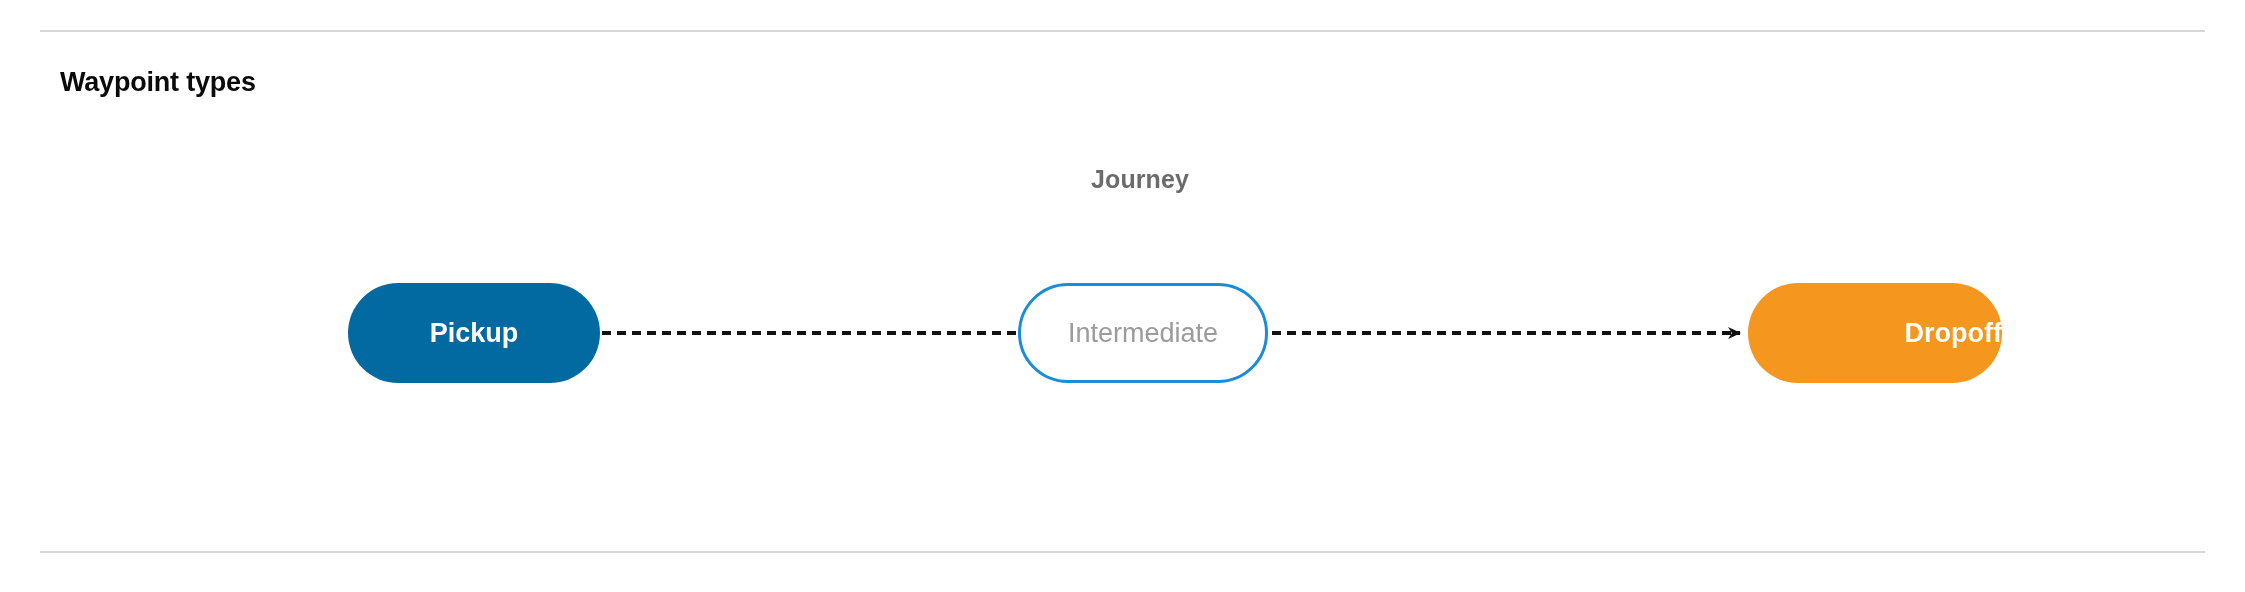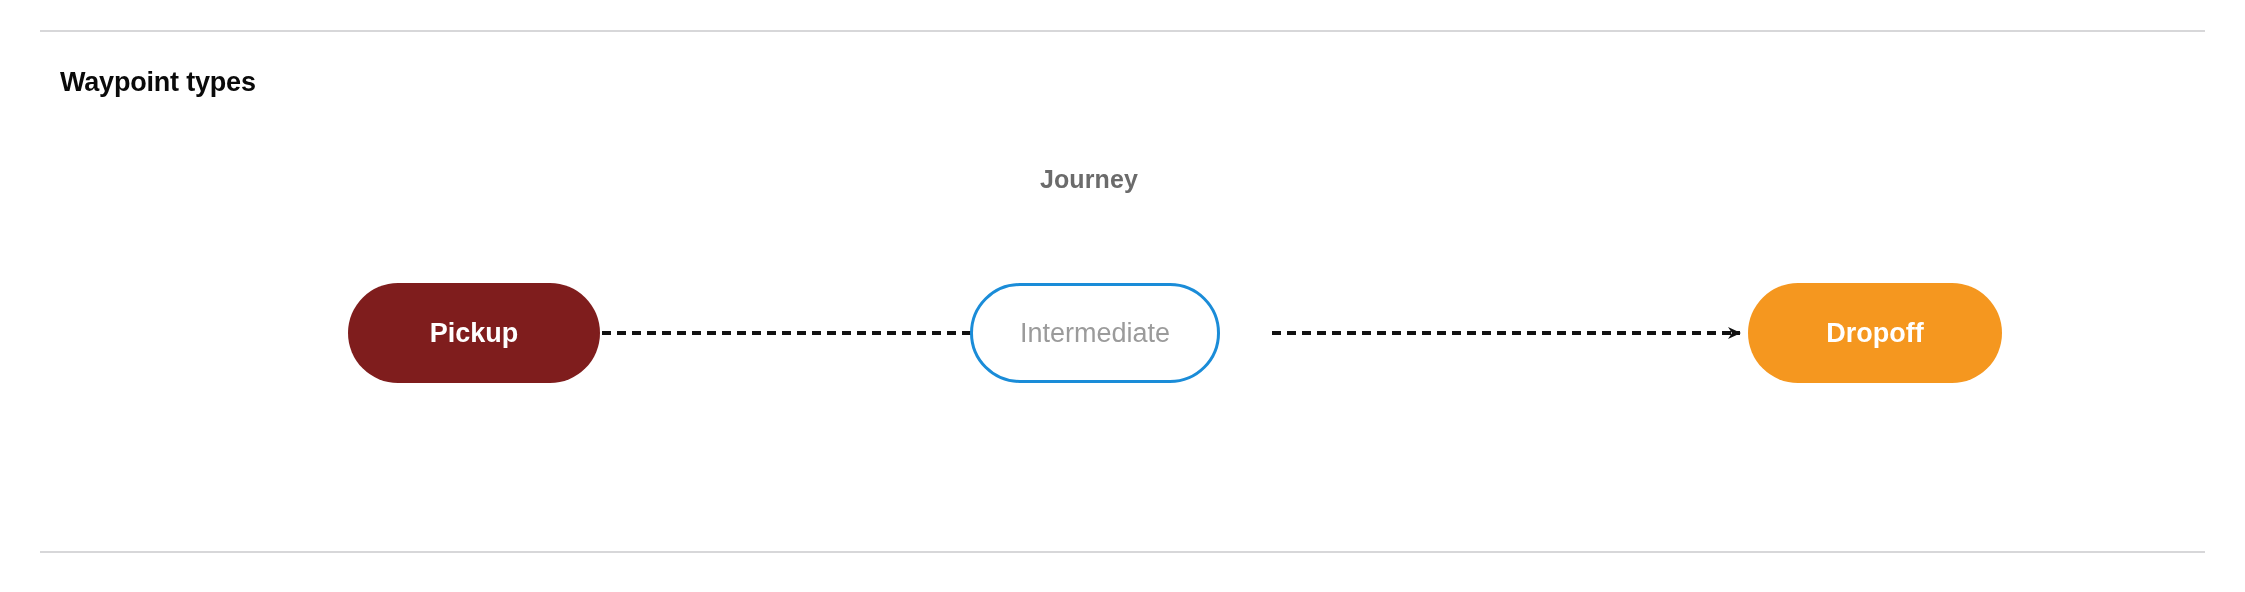--- a/index.html
+++ b/index.html
@@ -43,20 +43,21 @@
     top: 0;
     width: 2245px;
     height: 592px;
   }
 
   .journey-label {
     position: absolute;
     left: 1040px;
     top: 165px;
     width: 200px;
+    text-align: center;
     font-size: 25px;
     font-weight: bold;
     color: #6b6b6b;
     letter-spacing: 0.1px;
     white-space: nowrap;
   }
 
   .node {
     position: absolute;
     height: 100px;
@@ -66,42 +67,43 @@
     justify-content: center;
     box-sizing: border-box;
     font-size: 27px;
     white-space: nowrap;
   }
 
   .node-pickup {
     left: 348px;
     top: 283px;
     width: 252px;
-    background: #7f1d1d;
+    background: #0369a1;
     color: #ffffff;
     font-weight: bold;
   }
 
   .node-intermediate {
-    left: 970px;
+    left: 1018px;
     top: 283px;
     width: 250px;
     background: #ffffff;
     border: 3px solid #1A8CD8;
     color: #9b9b9b;
     font-weight: normal;
   }
 
   .node-dropoff {
     left: 1748px;
     top: 283px;
     width: 254px;
     background: #F5971F;
     color: #ffffff;
     font-weight: bold;
+    justify-content: flex-end;
   }
 
   .edges {
     position: absolute;
     left: 0;
     top: 0;
     width: 2245px;
     height: 592px;
     pointer-events: none;
   }

